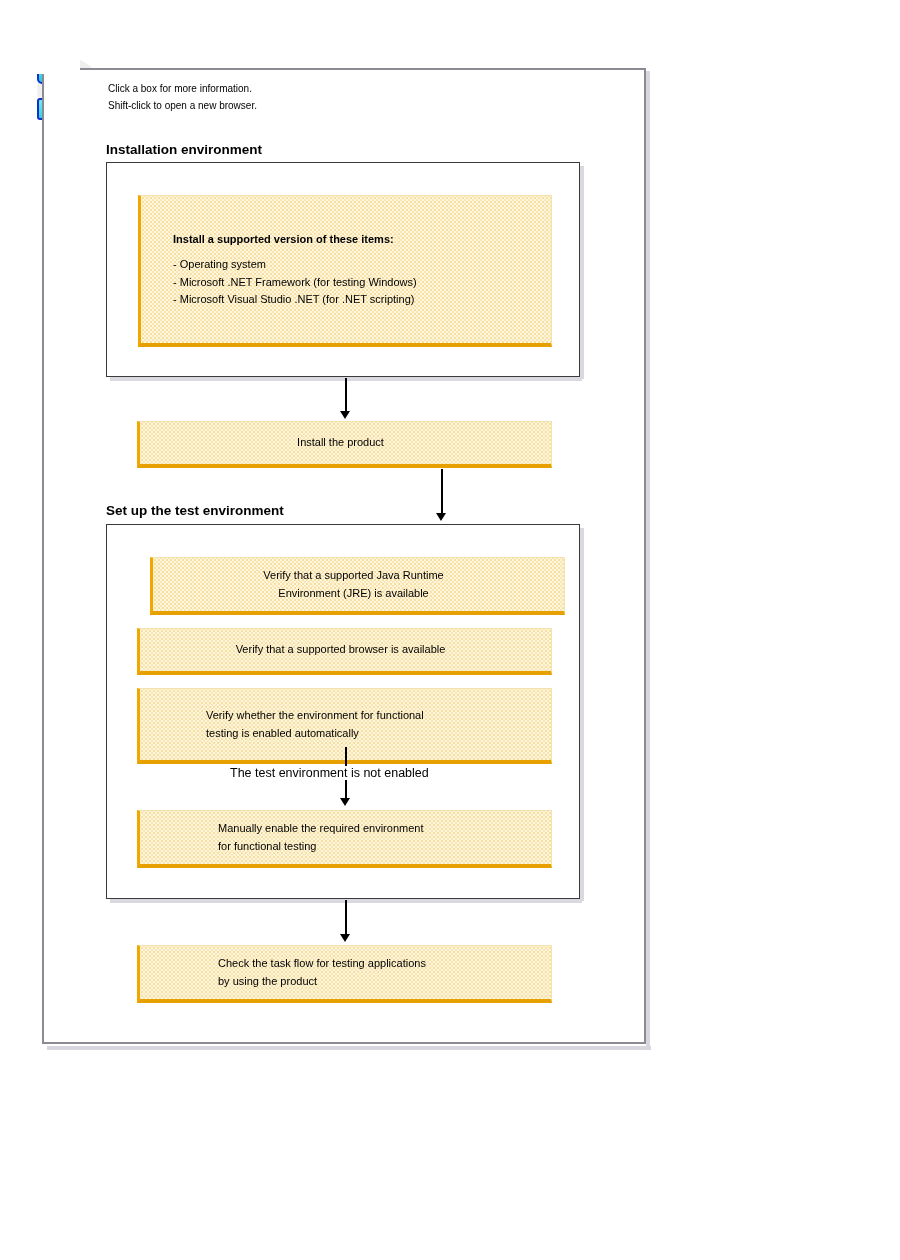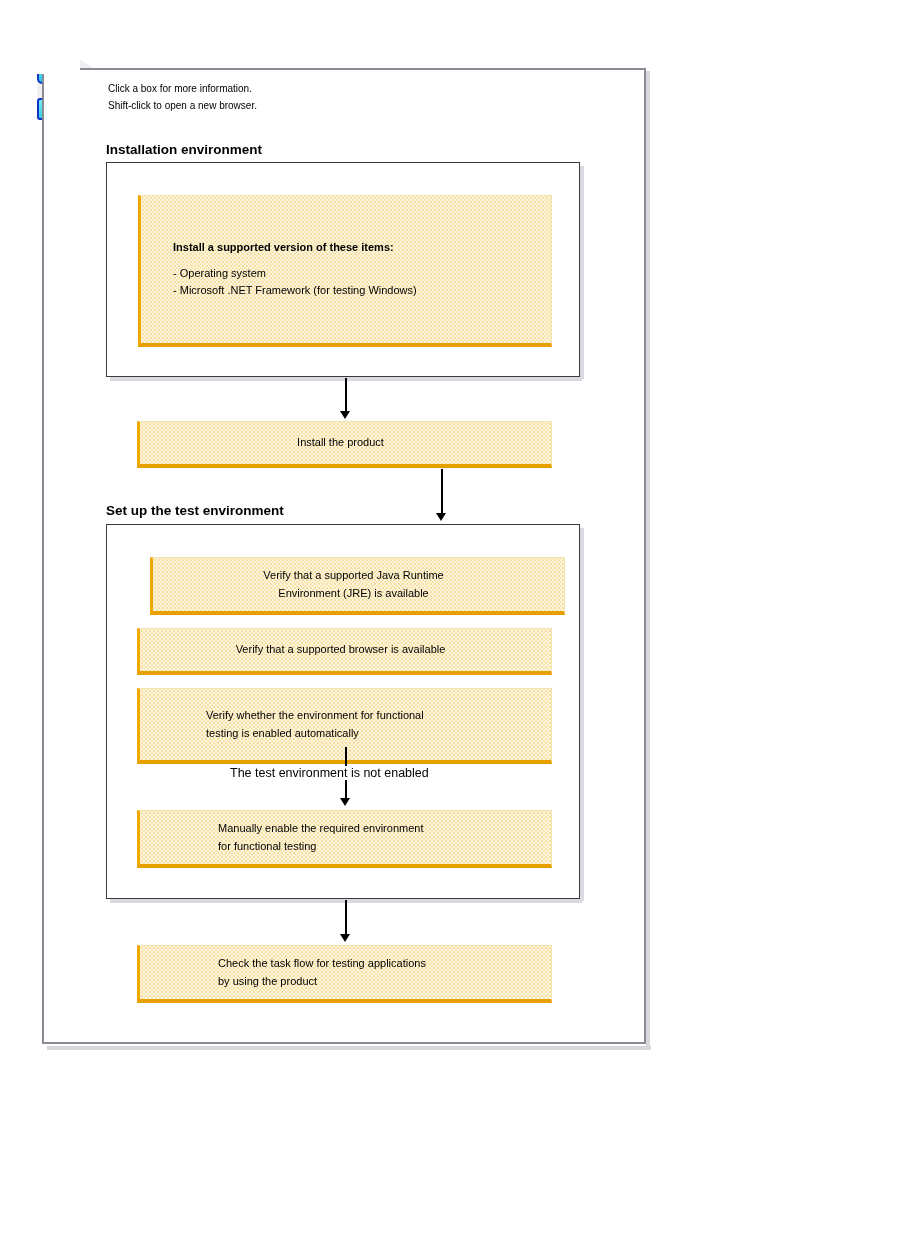--- a/index.html
+++ b/index.html
@@ -281,20 +281,21 @@
 </div>
 
 <div class="group-heading" id="heading-installation">Installation environment</div>
 <div class="group-frame" id="frame-installation"></div>
 
 <div class="proc-box dot-fill" id="box-prereq">
   <div class="proc-text">
     <span class="proc-title">Install a supported version of these items:</span>
     <span class="proc-line">- Operating system</span>
     <span class="proc-line">- Microsoft .NET Framework (for testing Windows)</span>
+    <span class="proc-line">- Microsoft Visual Studio .NET (for .NET scripting)</span>
   </div>
 </div>
 
 <div class="conn-line" id="conn1-line"></div>
 <div class="conn-head" id="conn1-head"></div>
 
 <div class="proc-box dot-fill" id="box-install">
   <div class="proc-text">Install the product</div>
 </div>
 

